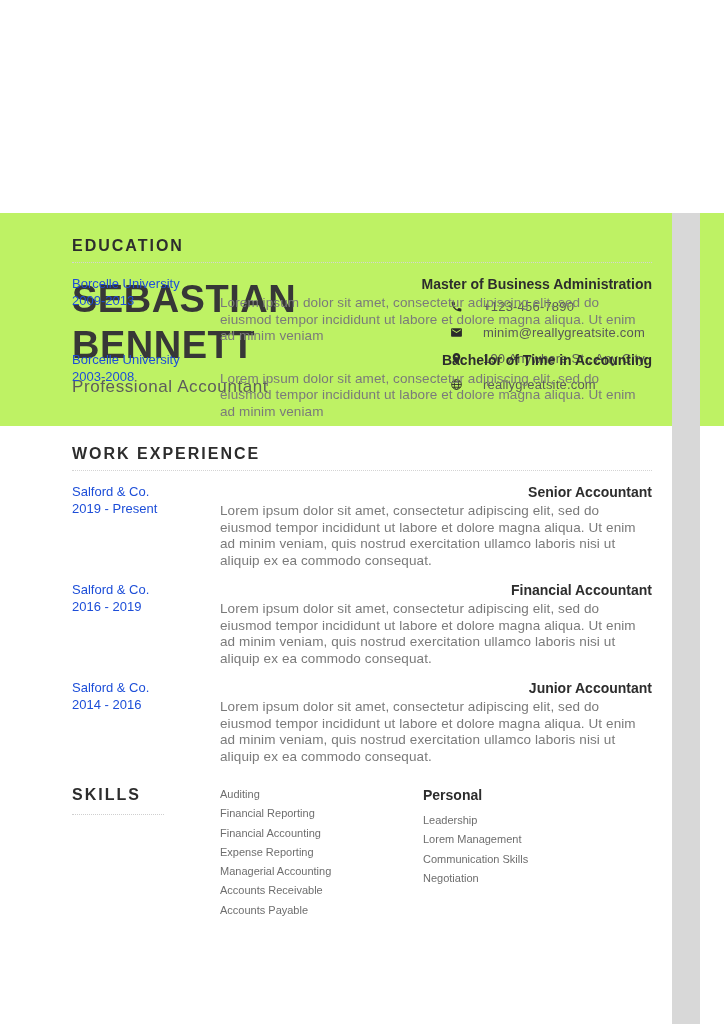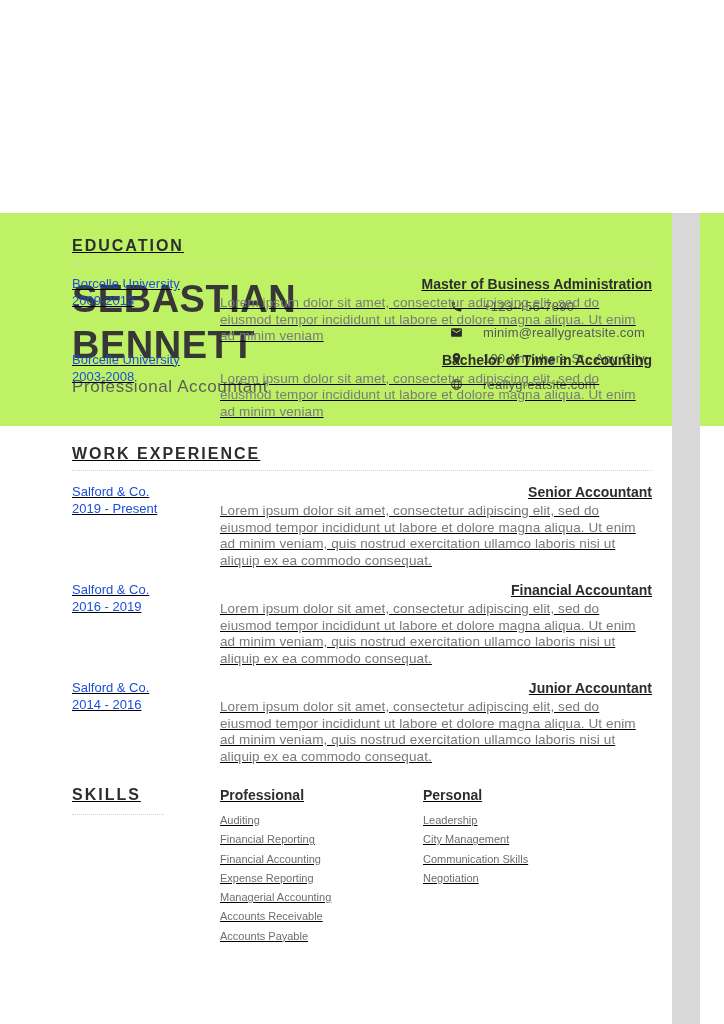--- a/index.html
+++ b/index.html
@@ -35,21 +35,21 @@
   .contacts { position:absolute; left:449px; top:86px; }
   .contact-row { display:flex; align-items:center; margin-bottom:12px; height:14px; }
   .cicon { width:14px; height:14px; margin-right:20px; display:inline-flex; align-items:center; justify-content:center; }
   .cicon svg { width:13px; height:13px; fill:#2b2b2b; }
   .cicon svg.stroked { fill:none; stroke:#2b2b2b; stroke-width:1.6; }
   .cval { font-size:13px; color:#585858; letter-spacing:0.2px; white-space:nowrap; }
 
   
   .content {
     position:relative; z-index:2;
-    margin-top:213px; padding:23px 72px 0 72px; width:724px;text-decoration:underline;
+    margin-top:213px; padding:23px 72px 0 72px; width:724px;
   }
   .section + .section { margin-top:24px; }
   .section.skills { margin-top:20px; }
   h2.sec-heading {
     font-size:16px; font-weight:700; line-height:20px;
     letter-spacing:2px; color:#2d2d2d; margin-bottom:6px;
   }
   .rule { border-top:1px dotted #d4d4d4; height:1px; margin-bottom:12px; }
   .rule-short { width:92px; border-top:1px dotted #cfcfcf; height:1px; margin-top:9px; }
 
@@ -190,37 +190,36 @@
     </section>
 
     <section class="section skills">
       <div class="skills-row">
         <div>
           <h2 class="sec-heading">SKILLS</h2>
           <div class="rule-short"></div>
         </div>
 
         <div>
-          <div class="group-title">Professional</div>
           <ul class="skill-list">
             <li>Auditing</li>
             <li>Financial Reporting</li>
             <li>Financial Accounting</li>
             <li>Expense Reporting</li>
             <li>Managerial Accounting</li>
             <li>Accounts Receivable</li>
             <li>Accounts Payable</li>
           </ul>
         </div>
 
         <div>
           <div class="group-title">Personal</div>
           <ul class="skill-list">
             <li>Leadership</li>
-            <li>City Management</li>
+            <li>Lorem Management</li>
             <li>Communication Skills</li>
             <li>Negotiation</li>
           </ul>
         </div>
       </div>
     </section>
 
   </main>
 </div>
 

